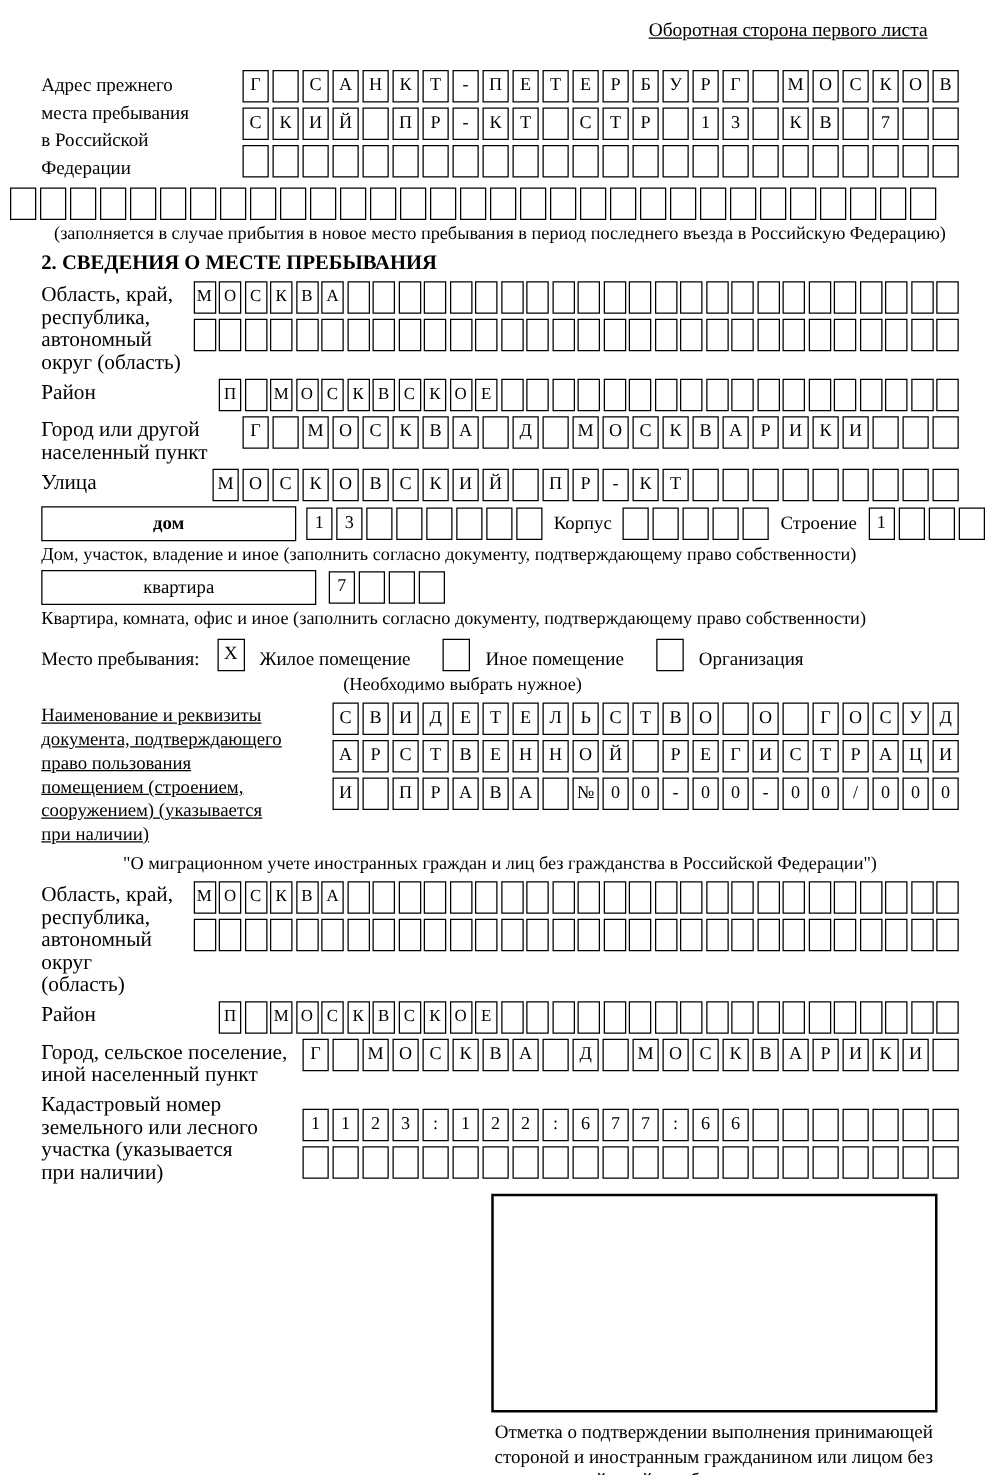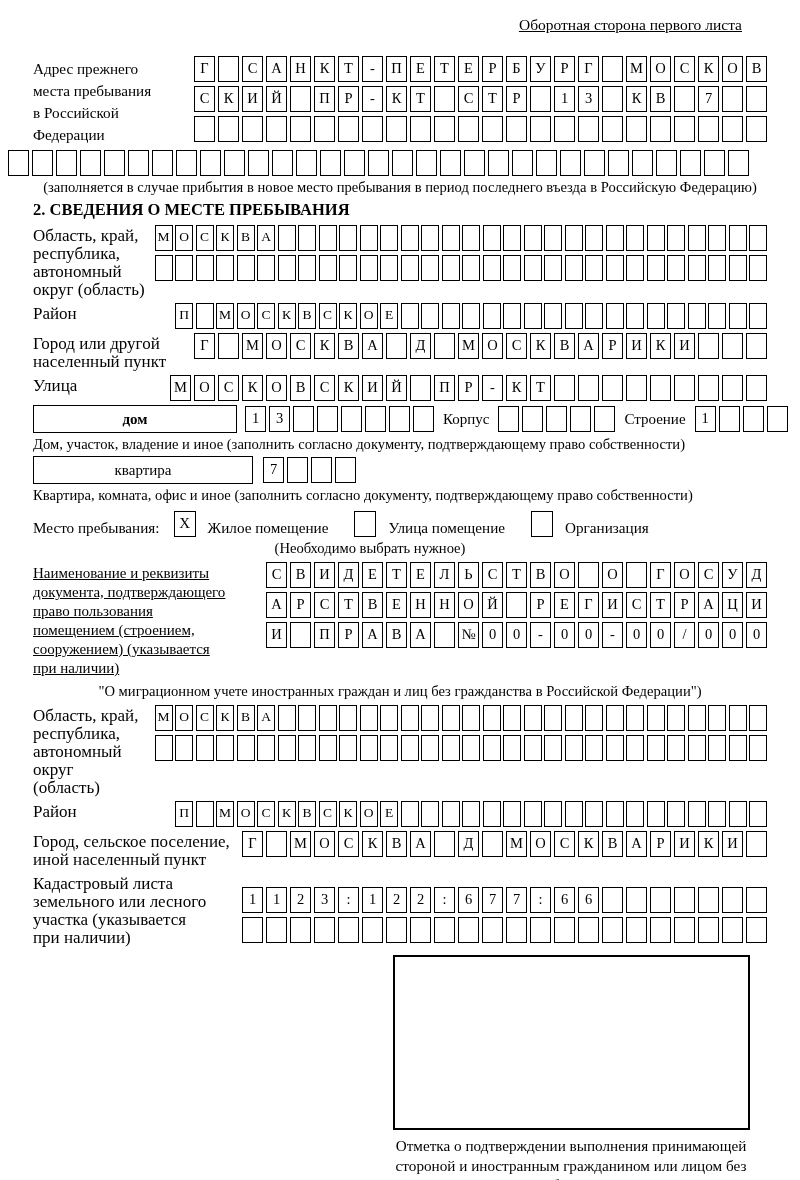--- a/index.html
+++ b/index.html
@@ -396,21 +396,21 @@
         <span class="cell"></span>
       </div>
   </div>
   <div class="caption mb2">Квартира, комната, офис и иное (заполнить согласно документу, подтверждающему право собственности)</div>
 
   <div class="stay-line">
     <span class="stay-lbl">Место пребывания:</span>
     <span class="chk">X</span>
     <span class="opt-lbl">Жилое помещение</span>
     <span class="chk"></span>
-    <span class="opt-lbl">Улица помещение</span>
+    <span class="opt-lbl">Иное помещение</span>
     <span class="chk"></span>
     <span class="opt-lbl">Организация</span>
   </div>
   <div class="caption center mb4" style="padding-right:60px;">(Необходимо выбрать нужное)</div>
 
   <div class="line">
     <div class="lbl" style="font-size:15px; line-height:19px;text-decoration:underline;">Наименование и реквизиты
 документа, подтверждающего
 право пользования
 помещением (строением,
@@ -622,21 +622,21 @@
         <span class="cell">А</span>
         <span class="cell">Р</span>
         <span class="cell">И</span>
         <span class="cell">К</span>
         <span class="cell">И</span>
         <span class="cell"></span>
       </div>
   </div>
 
   <div class="line">
-    <div class="lbl">Кадастровый листа
+    <div class="lbl">Кадастровый номер
 земельного или лесного
 участка (указывается
 при наличии)</div>
     <div class="gridcol" style="padding-top:14px;">
       <div class="cellrow g-lg">
           <span class="cell">1</span>
           <span class="cell">1</span>
           <span class="cell">2</span>
           <span class="cell">3</span>
           <span class="cell">:</span>

